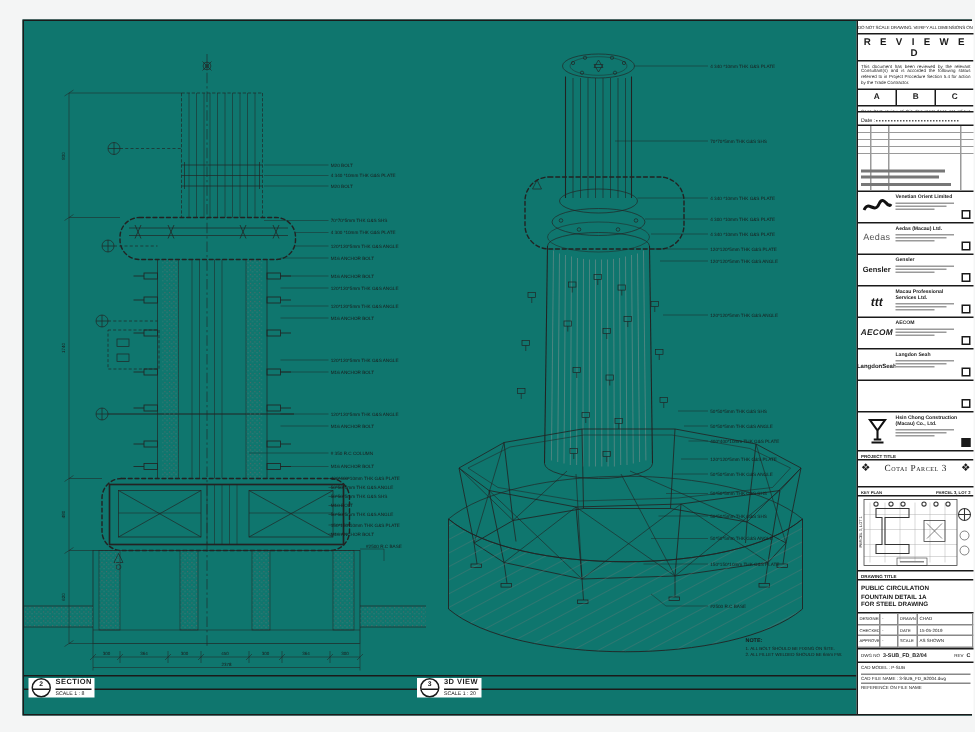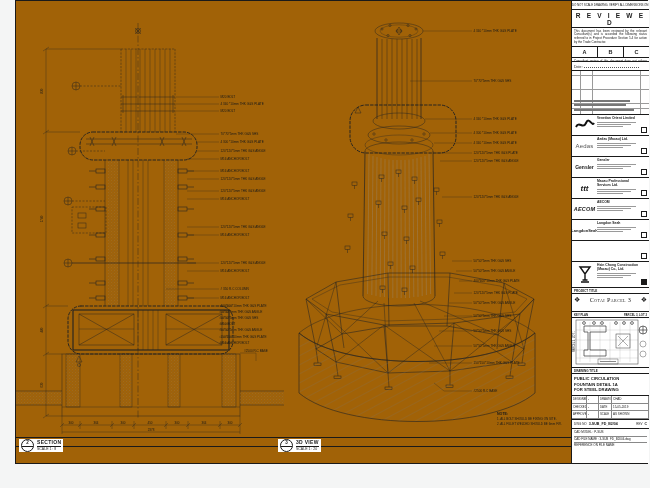--- a/index.html
+++ b/index.html
@@ -1,18 +1,18 @@
 <!DOCTYPE html>
 <html><head>
 <meta charset="utf-8">
 <style>
   * { margin:0; padding:0; box-sizing:border-box; }
   html,body { width:650px; height:488px; background:#eef0f0; font-family:"Liberation Sans", sans-serif; color:#1a1a1a; }
   #stage { position:relative; width:650px; height:488px; background:#f4f5f5; overflow:hidden; }
-  .sheet { position:absolute; left:15px; top:0; width:633px; height:464px; background:#a16207; border:1.2px solid #1a1a1a; }
+  .sheet { position:absolute; left:15px; top:13px; width:633px; height:464px; background:#0f766e; border:1.2px solid #1a1a1a; }
   svg text { font-family:"Liberation Sans", sans-serif; fill:#1a1a1a; }
   .panel { position:absolute; top:0; }
   .panel-left  { left:0; width:268px; height:437px; }
   .panel-right { left:268px; width:287px; height:437px; }
 
   
   .bottom-strip { position:absolute; left:0; top:436px; width:555px; height:26px; border-top:0.8px solid #1a1a1a; }
   .bottom-strip:before { content:""; position:absolute; left:0; top:8px; width:100%; height:0; border-top:0.6px solid #1a1a1a; }
   .view-cap { position:absolute; top:1px; display:flex; align-items:flex-start; gap:3px; background:#fff; padding:0 2px; }
   .cap-bubble { width:13px; height:13px; border:0.9px solid #1a1a1a; border-radius:50%; position:relative; font-size:4.5px; font-weight:bold; text-align:center; line-height:6px; }

